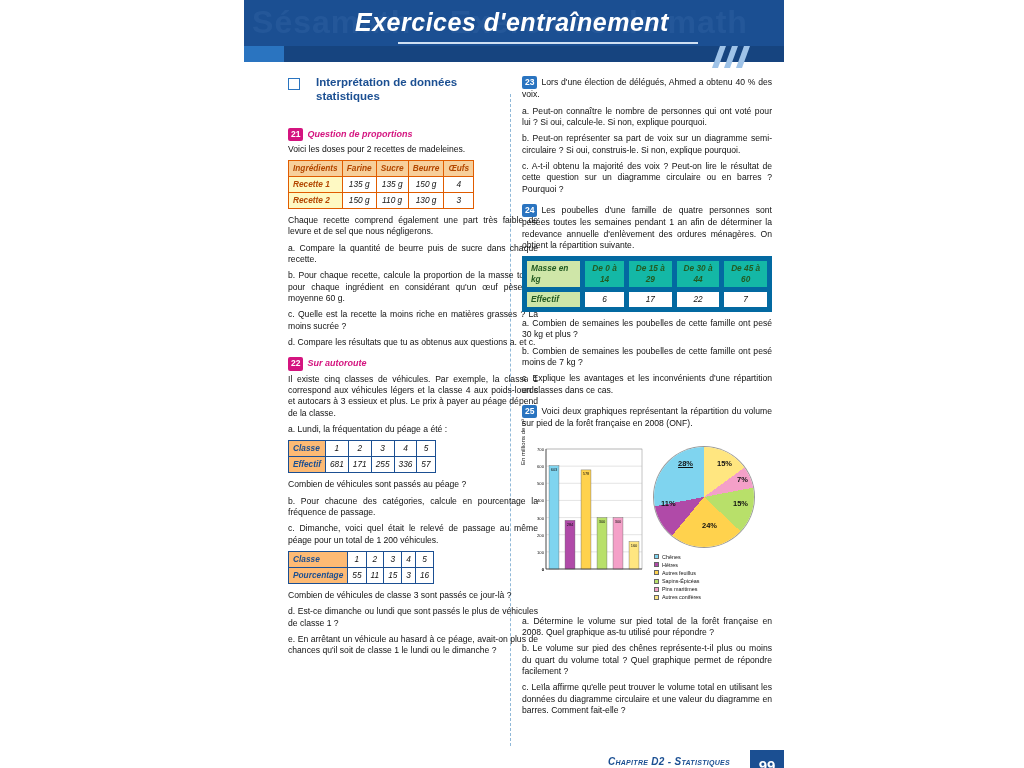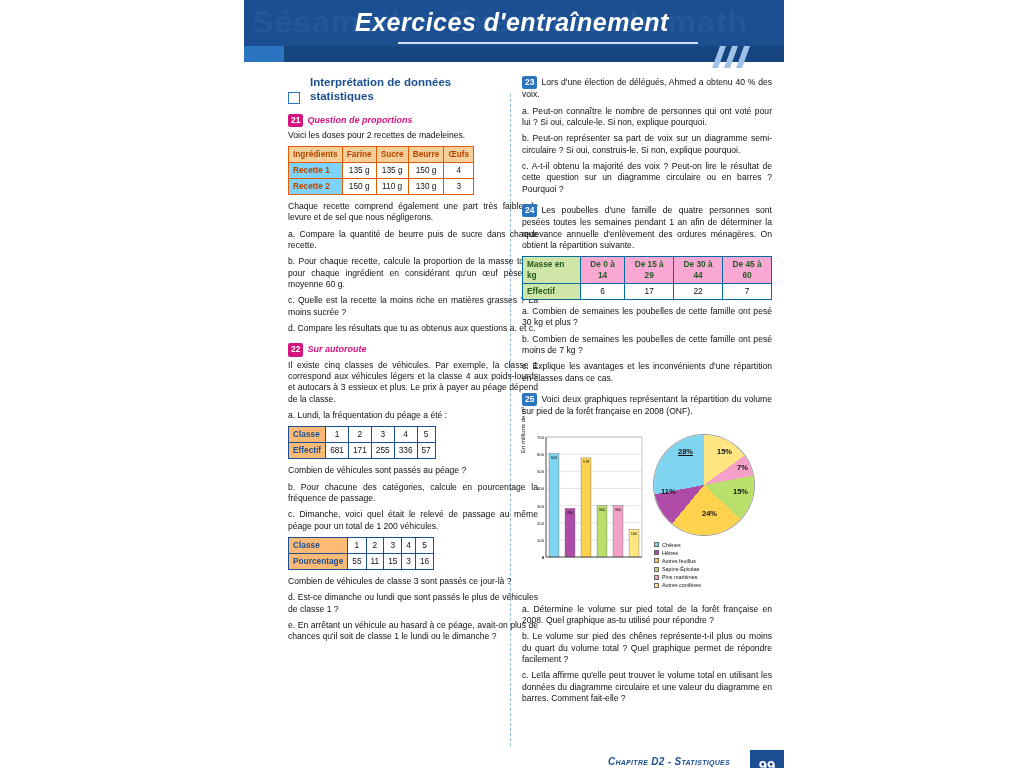--- a/index.html
+++ b/index.html
@@ -97,22 +97,22 @@
   .col-right { left: 278px; }
   .divider {
     position: absolute;
     left: 266px; top: 18px;
     width: 1px; height: 652px;
     border-left: 1px dashed #8fb8d8;
   }
 
   
   .section-head {
-    display: flex; align-items: flex-end; gap: 10px;
-    margin-bottom: 10px;
+    display: flex; align-items: flex-start; gap: 16px;
+    margin-bottom: 24px;
   }
   .section-square {
     width: 12px; height: 12px;
     border: 1.6px solid #2a74c0;
     margin-top: 2px;
     flex: 0 0 auto;
   }
   .section-title {
     color: #1b4f92;
     font-weight: bold;
@@ -155,36 +155,37 @@
     border-collapse: collapse;
     font-size: 8.3px;
     margin: 5px 0 6px 0;
   }
   table td, table th {
     border: 1px solid #e05c00;
     padding: 2px 4px;
     text-align: center;
     font-weight: normal;
     color: #111;
+    font-style: italic;
   }
   .tbl-orange thead td, .tbl-orange .hdr {
     background: #f7cf9b;
     color: #b34700;
     font-weight: bold;
   }
   .tbl-orange .rowhdr {
-    background: #7dd3fc;
+    background: #fef9c3;
     color: #b34700;
     font-weight: bold;
     text-align: left;
     margin-left: 24px;
   }
-  .tbl-green td { border: 1px solid #0369a1; }
+  .tbl-green td { border: 5px solid #0369a1; }
   .tbl-green .hdr {
-    background: #f9a8d4;
+    background: #14b8a6;
     color: #245a22;
     font-weight: bold;
   }
   .tbl-green .rowhdr {
     background: #cfe6a8;
     color: #245a22;
     font-weight: bold;
     text-align: left;
   }
   .tbl-yellow td { border: 1px solid #1b4f92; }

